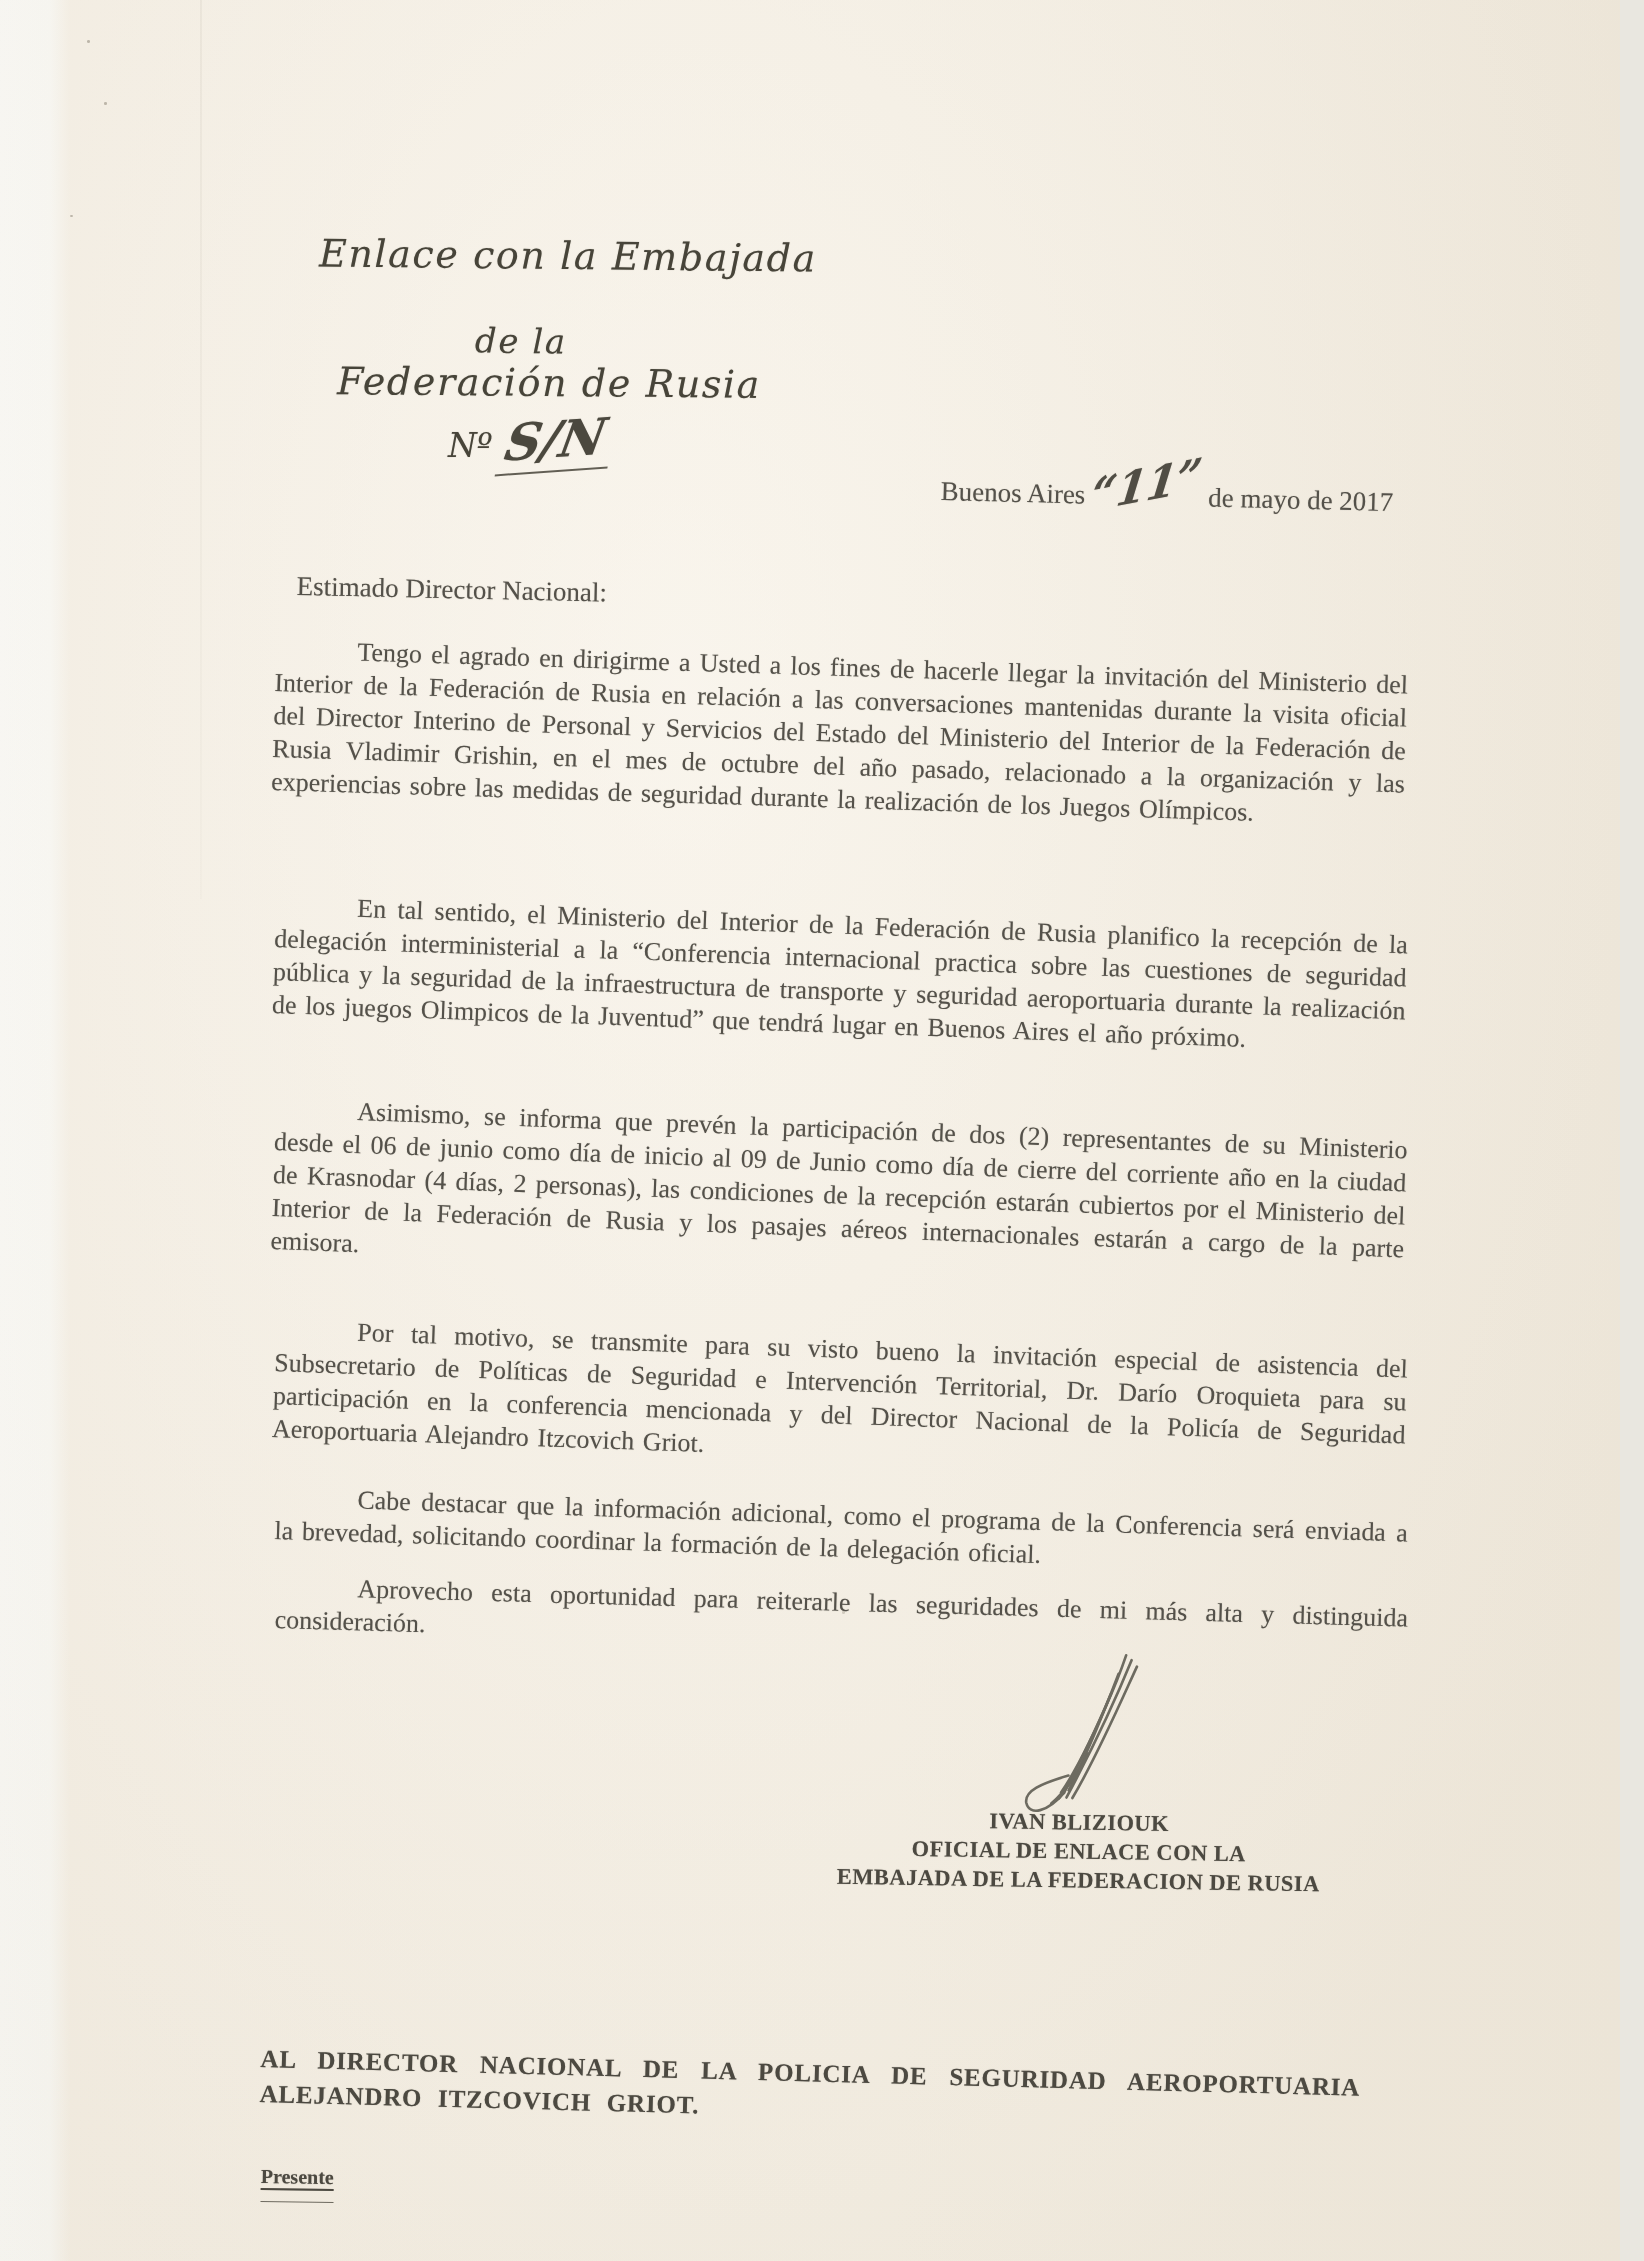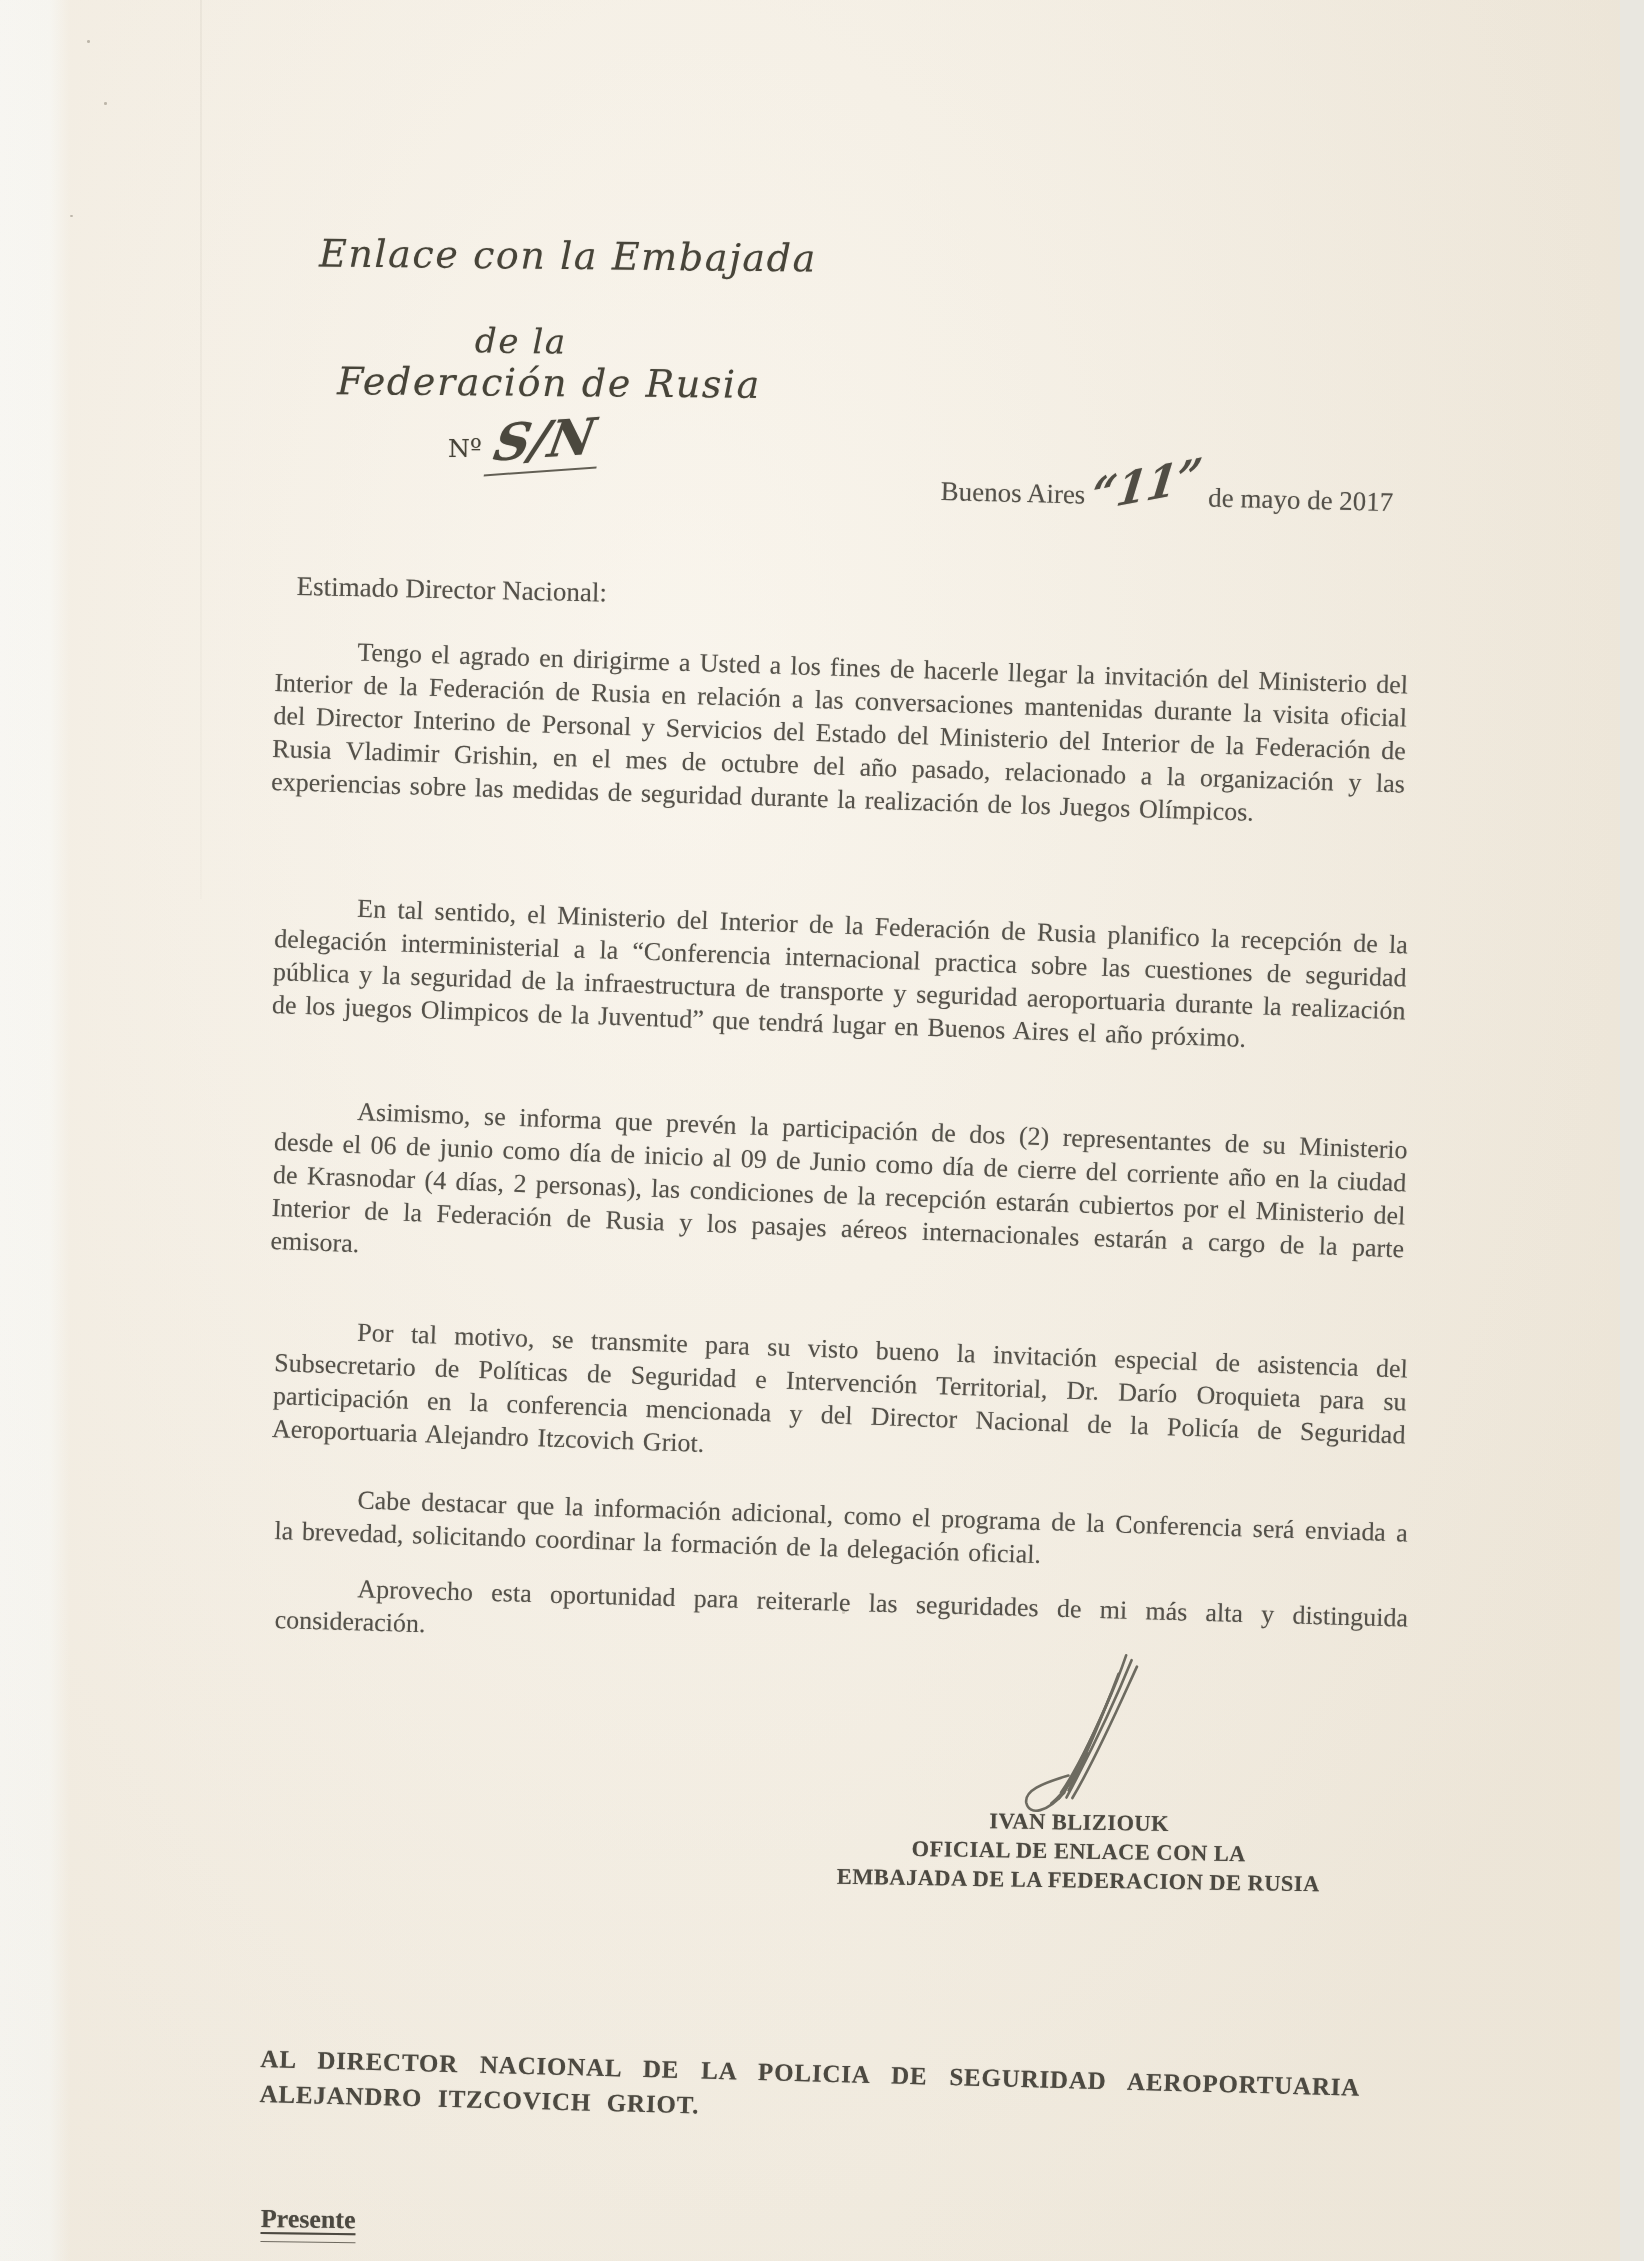--- a/index.html
+++ b/index.html
@@ -34,21 +34,21 @@
     color:#474439;
     text-shadow:0 0 1.1px rgba(70,66,54,.35);
     letter-spacing:1.6px;
     white-space:nowrap;
   }
   .lh1{left:319px;top:234px;font-size:38px;transform:rotate(.6deg);}
   .lh2{left:475px;top:321px;font-size:34px;transform:rotate(.8deg);}
   .lh3{left:337px;top:361px;font-size:38px;transform:rotate(.5deg);}
   .numrow{position:absolute;left:448px;top:410px;white-space:nowrap;}
   .numlabel{
-    font-family:"DejaVu Serif",serif;font-size:25px;
+    font-family:"DejaVu Serif",serif;font-style:italic;font-size:33px;
     color:#474439;text-shadow:0 0 1.1px rgba(70,66,54,.35);
   }
   .sn{
     display:inline-block;
     font-family:"DejaVu Serif",serif;font-style:italic;font-weight:bold;
     font-size:50px;color:#4b483e;
     transform:rotate(-4deg) skewX(-14deg);
     border-bottom:2.7px solid rgba(72,68,58,.85);
     padding:0 7.6px 1.1px 5.5px;margin-left:7.6px;
     text-shadow:0 0 1.1px rgba(70,66,54,.35);
@@ -107,29 +107,28 @@
     position:absolute;left:261px;top:2041px;width:1100px;
     font-weight:bold;font-size:25px;line-height:35px;
     text-align:justify;text-align-last:left;
     letter-spacing:0.8px;word-spacing:8.7px;
     color:#4c4941;
     transform:rotate(1.5deg);transform-origin:0 0;
     text-shadow:0 0 1.1px rgba(76,73,63,.4);
   }
   .presente{
     position:absolute;left:261px;top:2165px;
-    font-weight:bold;font-size:26px;color:#4c4941;
+    font-weight:bold;font-size:20px;color:#4c4941;
     transform:rotate(.8deg);transform-origin:0 0;
     text-decoration:underline;
     text-decoration-thickness:2.2px;
     text-underline-offset:4.9px;
     border-bottom:1.1px solid rgba(76,73,63,.8);
-    padding-bottom:7px;
+    padding-bottom:13px;
     text-shadow:0 0 1.1px rgba(76,73,63,.4);
-    margin-top:39px;
   }
 </style>
 </head>
 <body>
 
 <div class="page">
 
   <div class="crease"></div>
   <div class="speck sp1"></div>
   <div class="speck sp2"></div>

